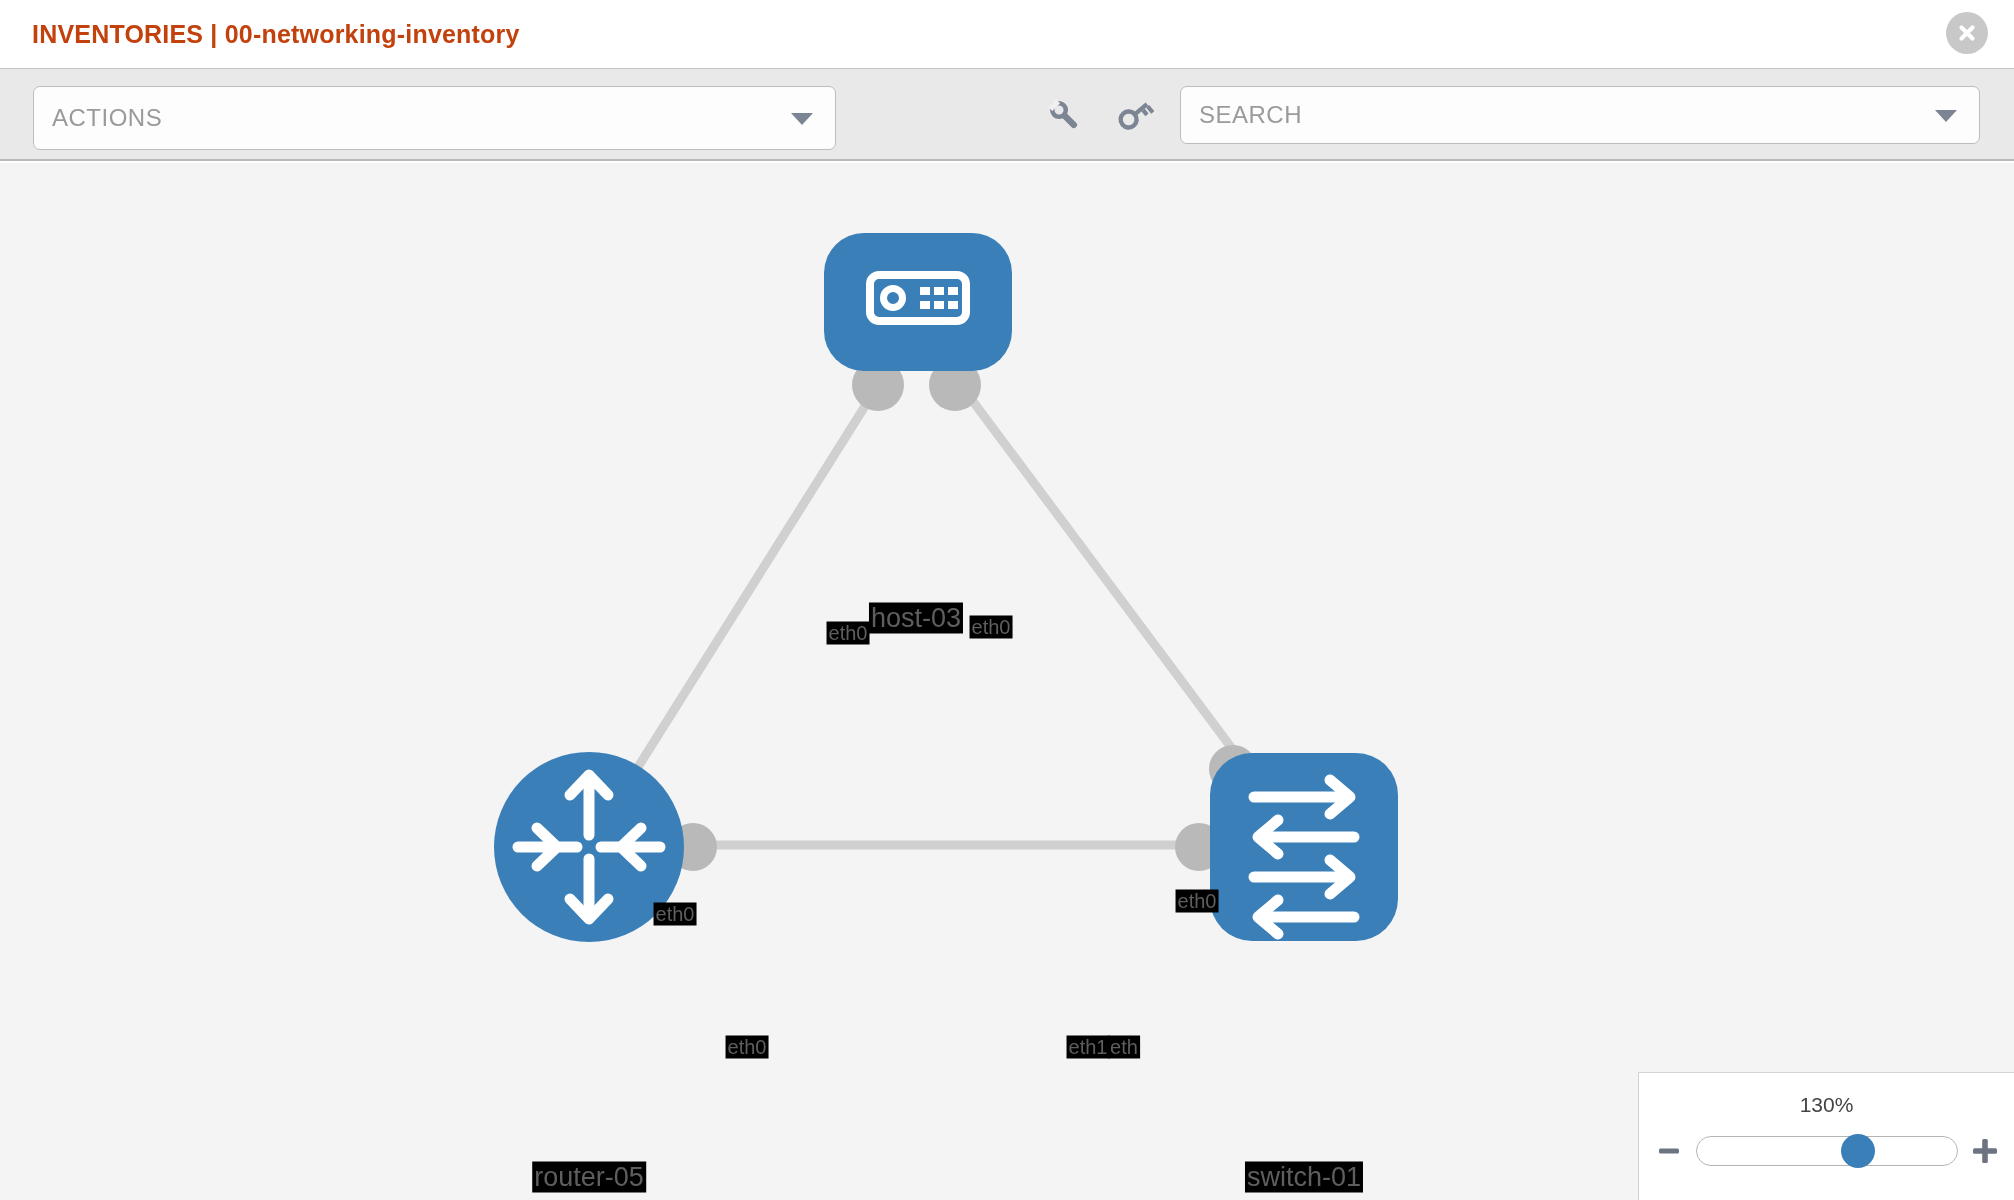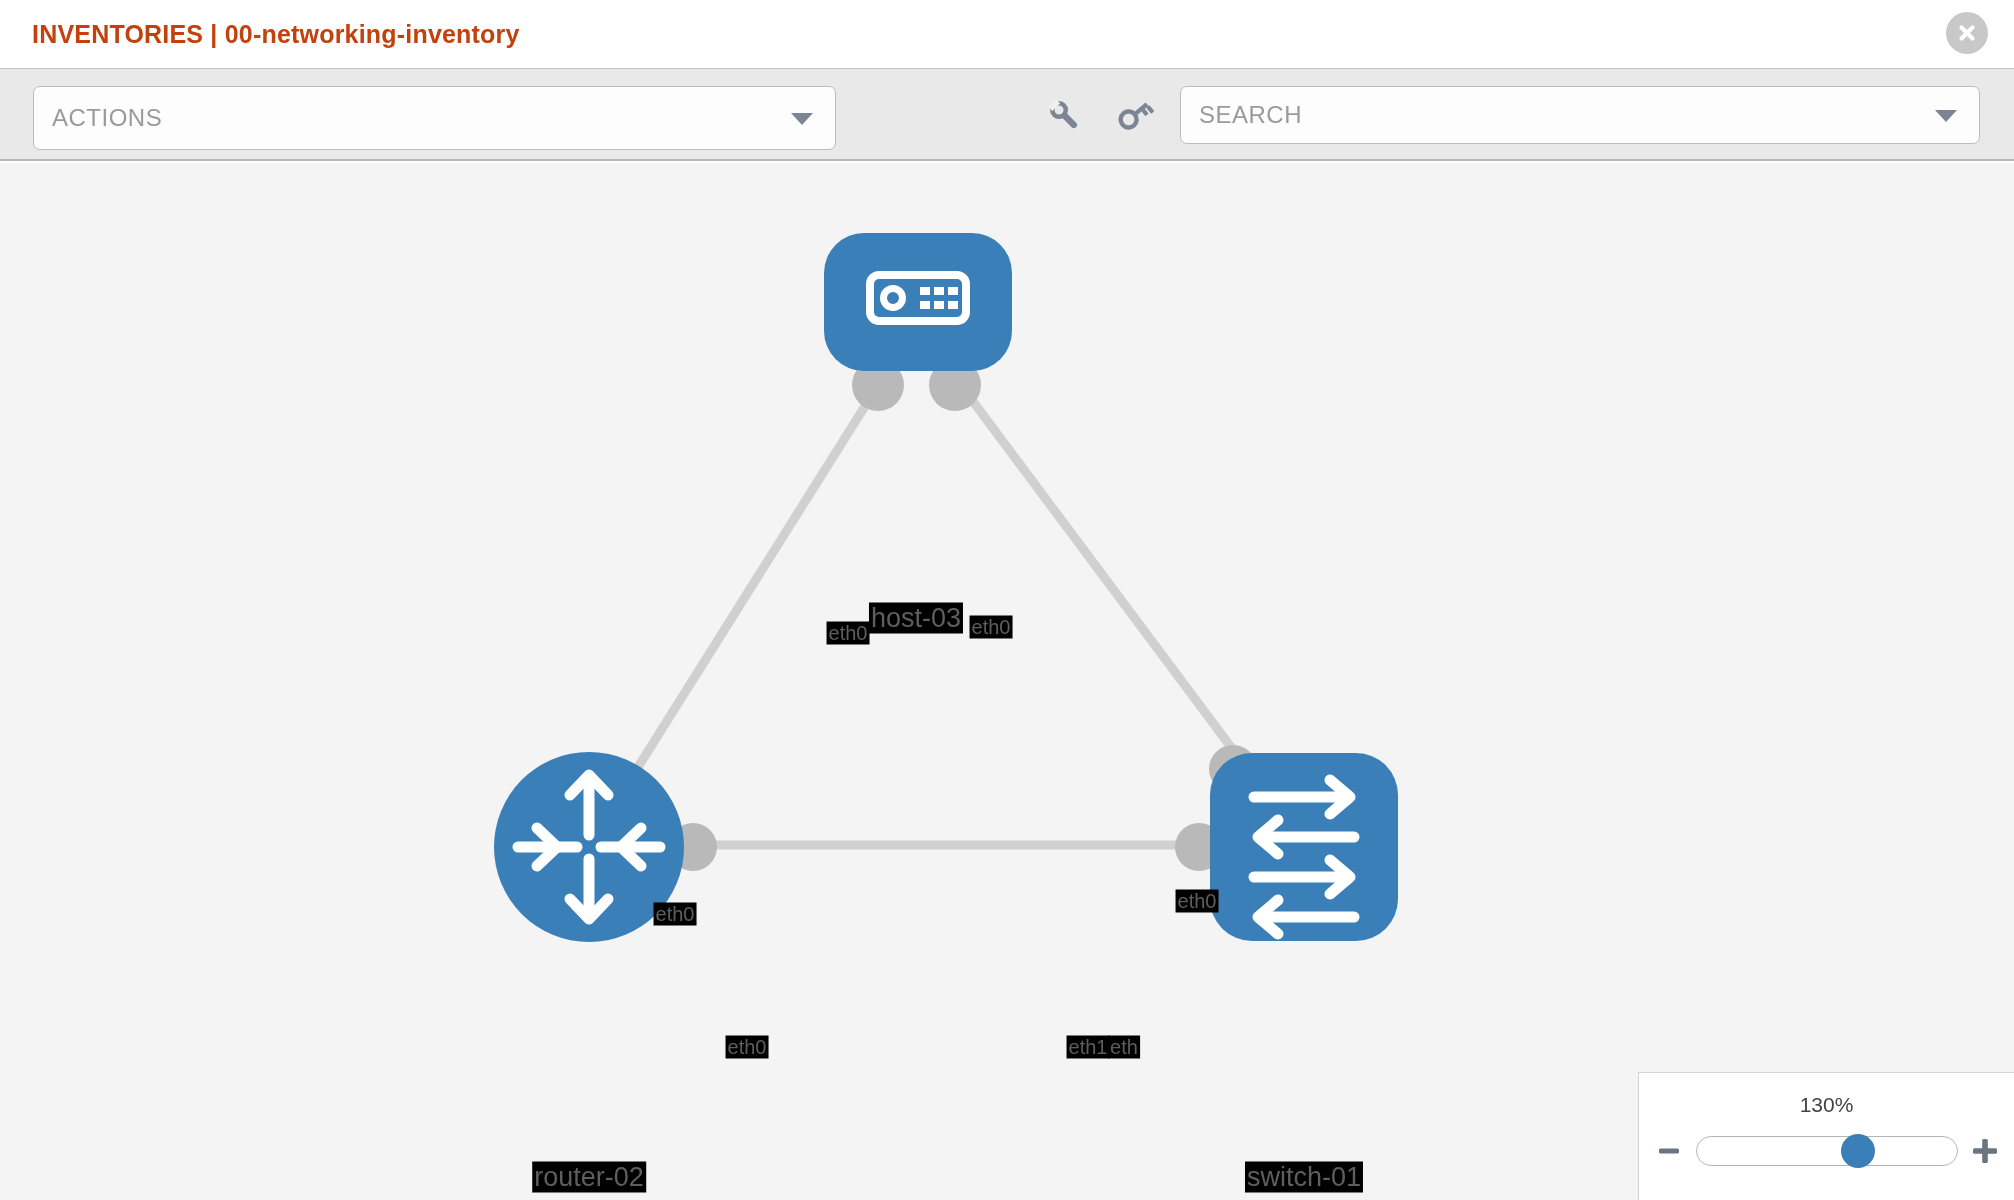--- a/index.html
+++ b/index.html
@@ -275,21 +275,21 @@
     </svg>
 
     <div class="nlabel if-name" style="left:848px;  top:470px;">eth0</div>
     <div class="nlabel node-name" style="left:916px;  top:455px;">host-03</div>
     <div class="nlabel if-name" style="left:991px;  top:464px;">eth0</div>
     <div class="nlabel if-name" style="left:675px;  top:751px;">eth0</div>
     <div class="nlabel if-name" style="left:1197px; top:738px;">eth0</div>
     <div class="nlabel if-name" style="left:747px;  top:884px;">eth0</div>
     <div class="nlabel if-name" style="left:1124px; top:884px;">eth</div>
     <div class="nlabel if-name" style="left:1088px; top:884px;">eth1</div>
-    <div class="nlabel node-name" style="left:589px;  top:1014px;">router-02</div>
+    <div class="nlabel node-name" style="left:589px;  top:1014px;">router-05</div>
     <div class="nlabel node-name" style="left:1304px; top:1014px;">switch-01</div>
 
     <div class="zoom-panel">
       <div class="zoom-pct">130%</div>
       <div class="zoom-row">
         <div class="zoom-minus">
           <svg width="26" height="26" viewBox="0 0 26 26" aria-hidden="true">
             <rect x="3" y="10.5" width="20" height="5" rx="1.5" fill="#6b7480"></rect>
           </svg>
         </div>

